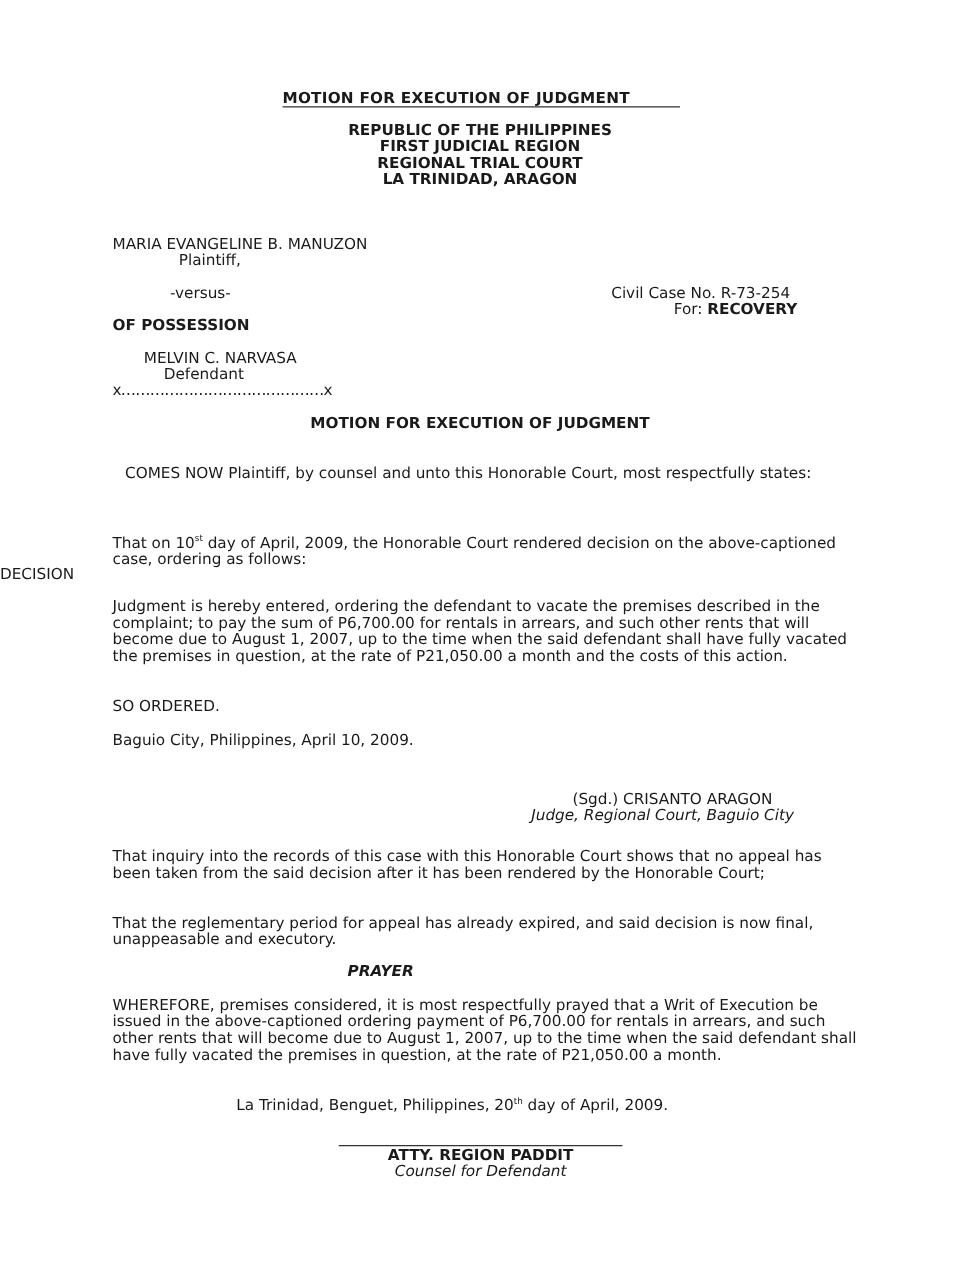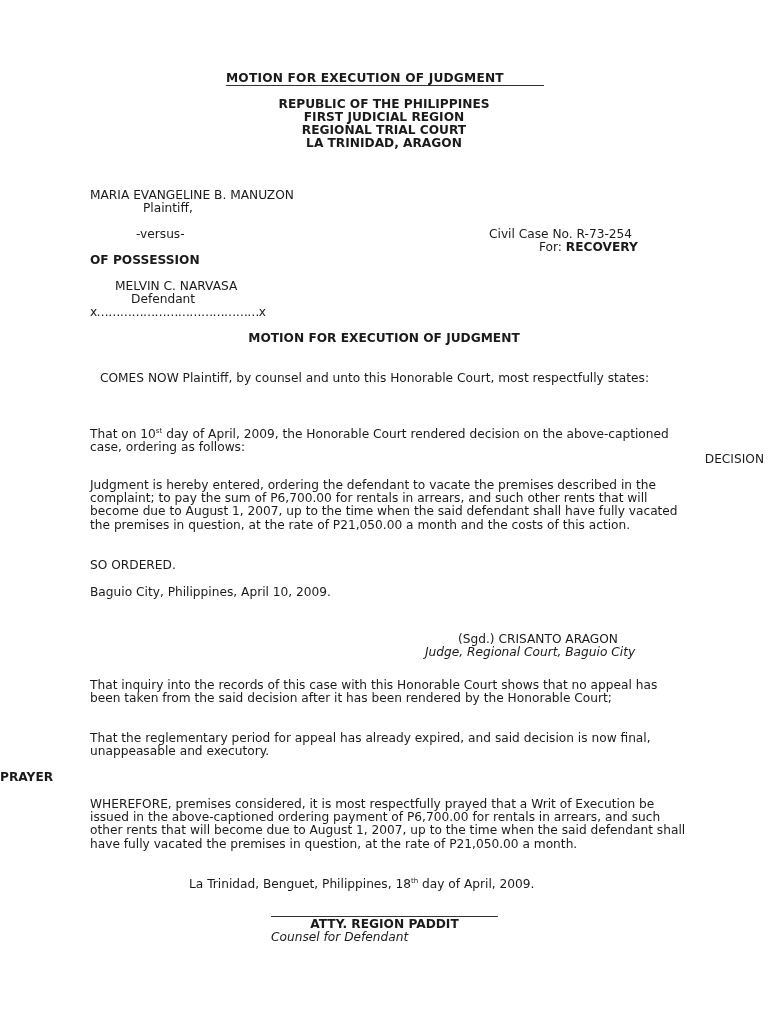--- a/index.html
+++ b/index.html
@@ -78,37 +78,37 @@
   <div class="abs" style="left:90px; top:280px;margin-left:25px;">MELVIN C. NARVASA</div>
   <div class="abs" style="left:131px; top:293px;">Defendant</div>
   <div class="abs" style="left:90px; top:306px; letter-spacing:-0.6px;">x……………………………………x</div>
 
   <div class="abs bold" style="left:0; top:332px; width:768px; text-align:center;">MOTION FOR EXECUTION OF JUDGMENT</div>
 
   <div class="para" style="top:372px;margin-left:10px;">COMES NOW Plaintiff, by counsel and unto this Honorable Court, most respectfully states:</div>
 
   <div class="para" style="top:411px;margin-top:17px;"><span>That on 10</span><sup>st</sup><span> day of April, 2009, the Honorable Court rendered decision on the above-captioned case, ordering as follows:</span></div>
 
-  <div class="abs" style="left:0; top:453px; width:764px; text-align:right;">DECISION</div>
+  <div class="abs" style="left:0; top:453px; width:764px; text-align:left;">DECISION</div>
 
   <div class="para" style="top:479px; width:592px;">Judgment is hereby entered, ordering the defendant to vacate the premises described in the complaint; to pay the sum of P6,700.00 for rentals in arrears, and such other rents that will become due to August 1, 2007, up to the time when the said defendant shall have fully vacated the premises in question, at the rate of P21,050.00 a month and the costs of this action.</div>
 
   <div class="para" style="top:559px;">SO ORDERED.</div>
   <div class="para" style="top:586px;">Baguio City, Philippines, April 10, 2009.</div>
 
   <div class="abs" style="left:458px; top:633px;">(Sgd.) CRISANTO ARAGON</div>
   <div class="abs italic" style="left:425px; top:646px;">Judge, Regional Court, Baguio City</div>
 
   <div class="para" style="top:679px;">That inquiry into the records of this case with this Honorable Court shows that no appeal has been taken from the said decision after it has been rendered by the Honorable Court;</div>
 
   <div class="para" style="top:732px;">That the reglementary period for appeal has already expired, and said decision is now final, unappeasable and executory.</div>
 
-  <div class="abs bold" style="left:0; top:771px; width:609px; text-align:left;">PRAYER</div>
+  <div class="abs bold" style="left:0; top:771px; width:609px; text-align:center;font-style:italic;">PRAYER</div>
 
   <div class="para" style="top:798px; width:600px;">WHEREFORE, premises considered, it is most respectfully prayed that a Writ of Execution be issued in the above-captioned ordering payment of P6,700.00 for rentals in arrears, and such other rents that will become due to August 1, 2007, up to the time when the said defendant shall have fully vacated the premises in question, at the rate of P21,050.00 a month.</div>
 
-  <div class="abs" style="left:189px; top:878px;"><span>La Trinidad, Benguet, Philippines, 18</span><sup style="font-size:7px; vertical-align:5px; line-height:0;">th</sup><span> day of April, 2009.</span></div>
+  <div class="abs" style="left:189px; top:878px;"><span>La Trinidad, Benguet, Philippines, 20</span><sup style="font-size:7px; vertical-align:5px; line-height:0;">th</sup><span> day of April, 2009.</span></div>
 
   <div id="signature-line"></div>
   <div class="abs bold" style="left:271px; top:918px; width:227px; text-align:center;">ATTY. REGION PADDIT</div>
-  <div class="abs italic" style="left:271px; top:931px; width:227px; text-align:left;">Counsel for Defendant</div>
+  <div class="abs italic" style="left:271px; top:931px; width:227px; text-align:center;">Counsel for Defendant</div>
 
 </div>
 
 </body></html>

